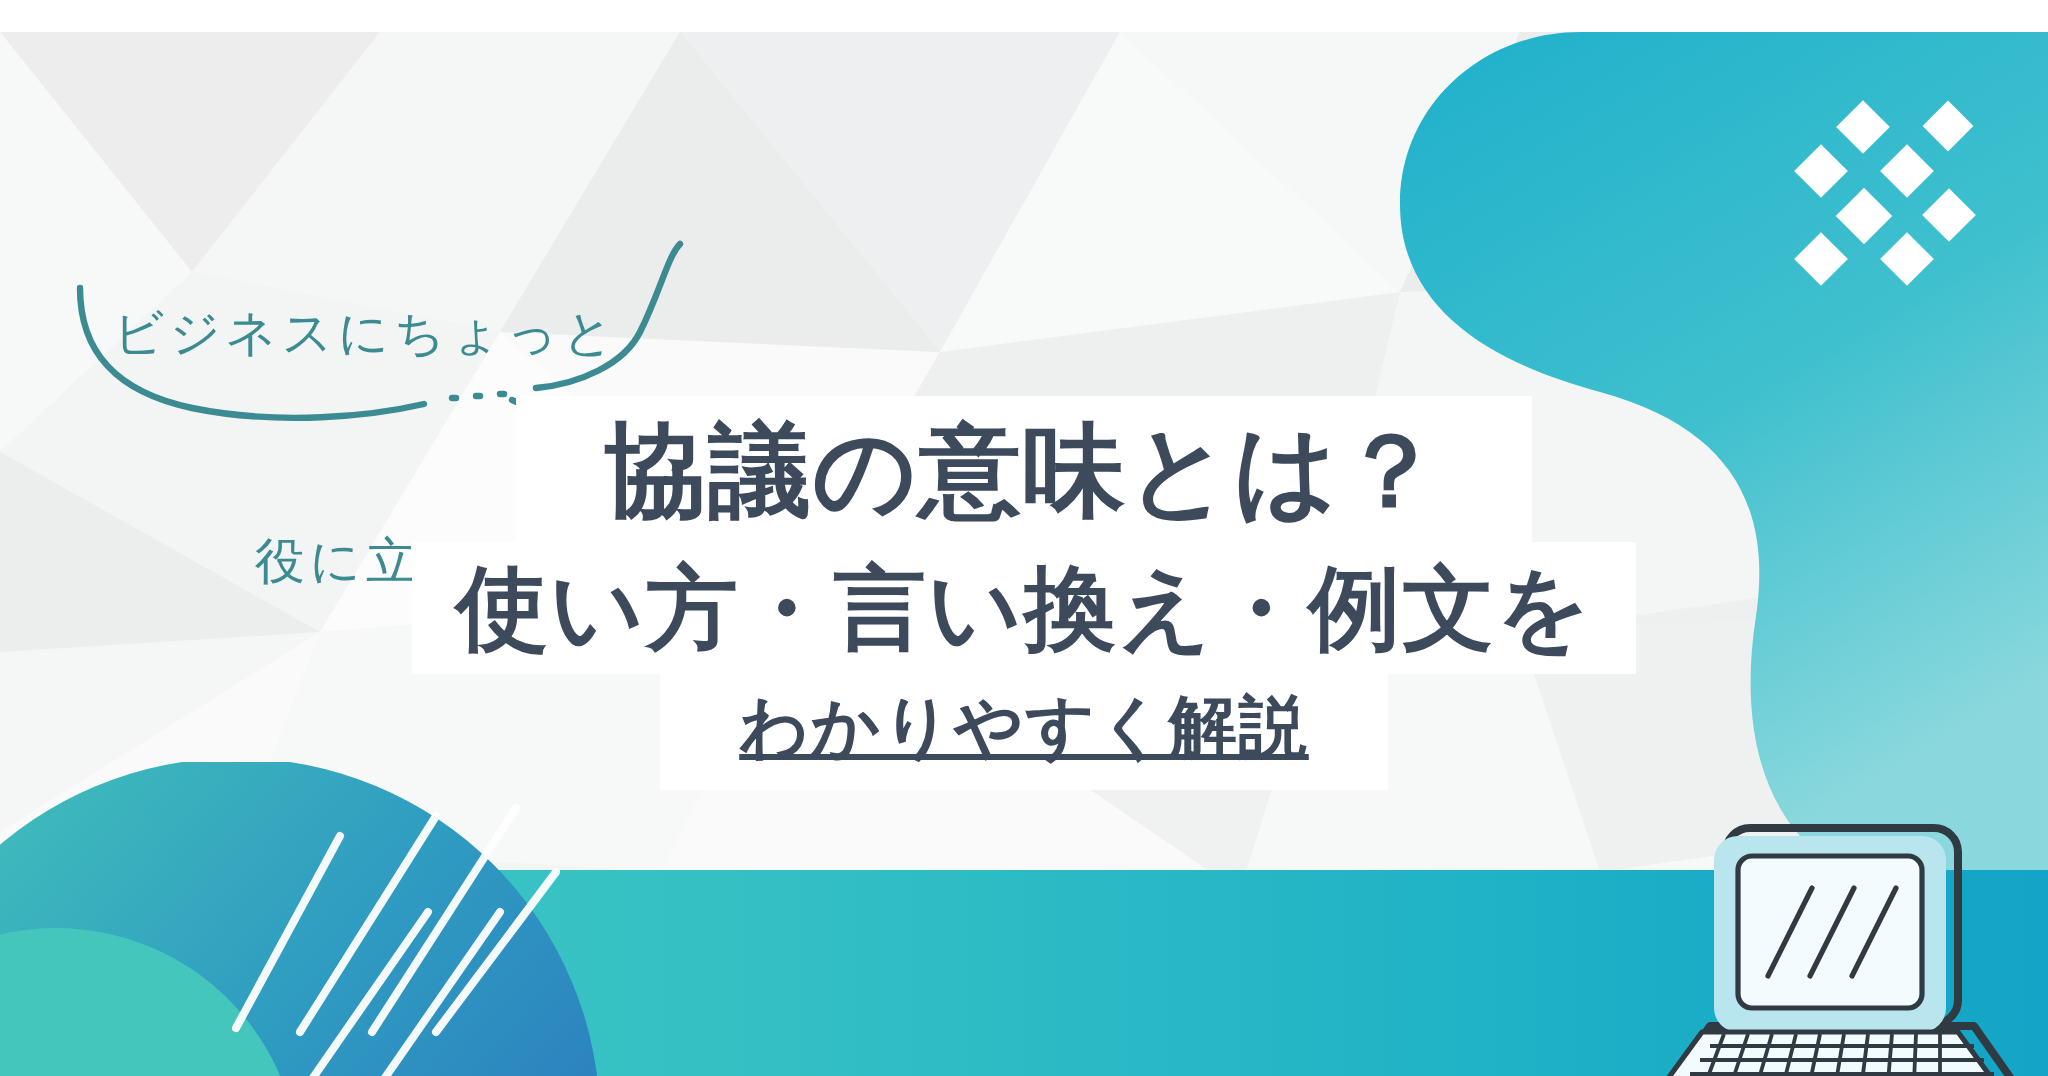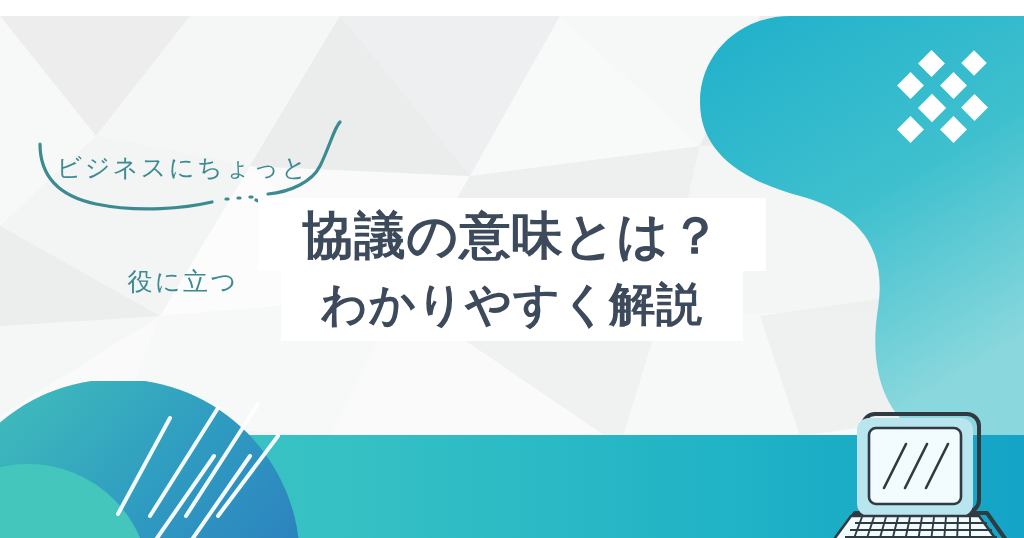--- a/index.html
+++ b/index.html
@@ -63,21 +63,21 @@
     background: #ffffff;
     color: #3d4a5c;
     font-family: "Liberation Sans", sans-serif;
     font-weight: bold;
     font-size: 46px;
     letter-spacing: 1px;
     padding: 11px 26px 12px 26px;
   }
   .title-line.l1 > span { font-size: 51px; padding: 12px 44px 10px 44px; }
   .title-line.l2 > span { font-size: 46px; padding: 10px 22px 10px 22px; }
-  .title-line.l3 > span { font-size: 46px; padding: 10px 40px 14px 40px; }
+  .title-line.l3 > span { font-size: 34px; padding: 10px 40px 14px 40px; text-decoration: underline; }
 </style>
 </head>
 <body>
 
 <div id="eyecatch">
 
   <svg id="bg-svg" viewBox="0 0 1024 538" preserveAspectRatio="none">
     <rect x="0" y="0" width="1024" height="538" fill="#f1f2f3"></rect>
     <g>
       <polygon points="0,0 190,0 96,120" fill="#ededee"></polygon>
@@ -194,20 +194,23 @@
 
   <div class="catchcopy">
     <span class="cc-line-1">ビジネスにちょっと</span>
     <span class="cc-line-2">役に立つ</span>
   </div>
 
   <div class="title-wrap">
     <div class="title-line l1">
       <span>協議の意味とは？</span>
     </div>
+    <div class="title-line l2">
+      <span>使い方・言い換え・例文を</span>
+    </div>
     <div class="title-line l3">
       <span>わかりやすく解説</span>
     </div>
   </div>
 
   <svg id="laptop-svg" viewBox="0 0 1024 538" preserveAspectRatio="none">
     <g>
 
       <g fill="none" stroke="#2f3a42" stroke-width="4" stroke-linejoin="round">
         <rect x="863" y="398" width="116" height="98" rx="12"></rect>

